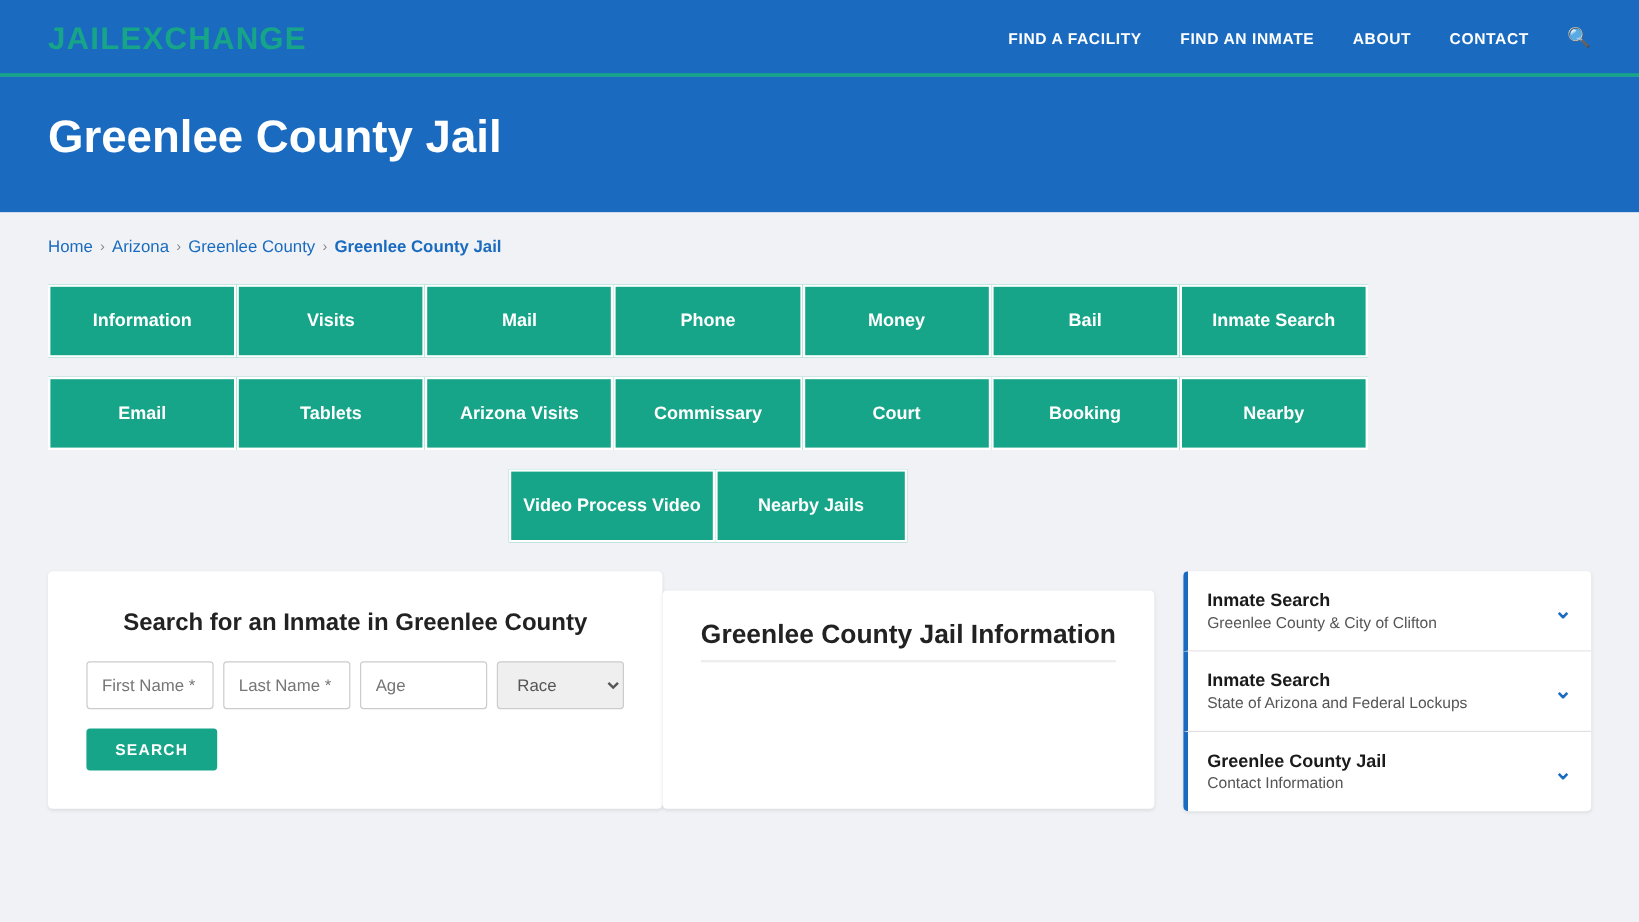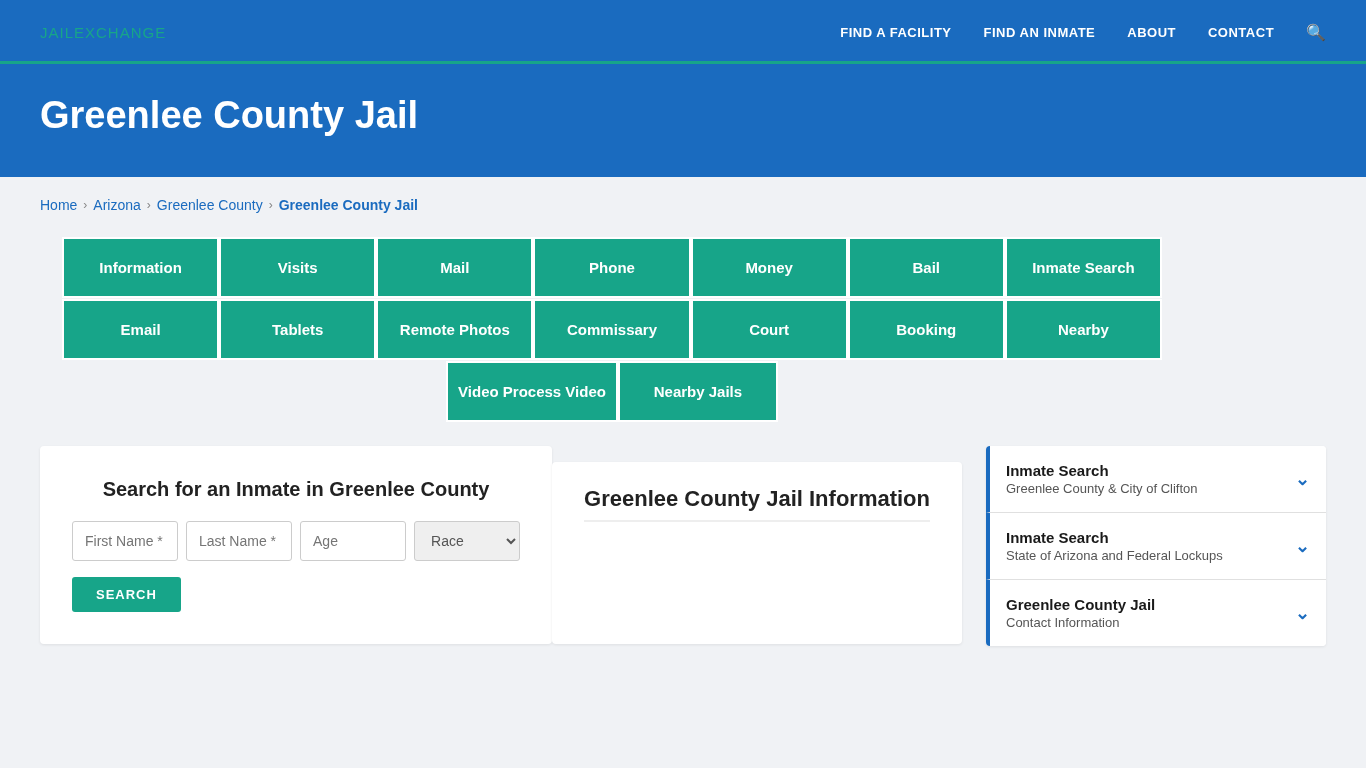--- a/index.html
+++ b/index.html
@@ -17,22 +17,22 @@
     }
     nav::after {
       content: '';
       display: block;
       position: absolute;
       bottom: 0; left: 0; right: 0;
       height: 3px;
       background: #17a589;
     }
     .logo {
-      font-size: 15px;
-      font-weight: 400;
+      font-size: 26px;
+      font-weight: 700;
       color: white;
       letter-spacing: 1px;
     }
     .logo span { color: #17a589; }
     .nav-links {
       display: flex;
       align-items: center;
       gap: 32px;
     }
     .nav-link {
@@ -80,24 +80,23 @@
       color: #1a6bbf;
       text-decoration: none;
     }
     .breadcrumb .sep { color: #888; font-size: 12px; }
     .breadcrumb .current { color: #1a6bbf; font-weight: 600; }
 
     
     .btn-grid {
       display: flex;
       flex-wrap: wrap;
-      gap: 1px;
+      gap: 16px;
       margin-bottom: 24px;
       max-width: 1100px;
-      margin-left: 22px;
     }
     .btn-row {
       display: flex;
       width: 100%;
     }
     .btn-row-center {
       display: flex;
       justify-content: center;
       width: 100%;
     }
@@ -260,21 +259,21 @@
       <button class="grid-btn">Visits</button>
       <button class="grid-btn">Mail</button>
       <button class="grid-btn">Phone</button>
       <button class="grid-btn">Money</button>
       <button class="grid-btn">Bail</button>
       <button class="grid-btn">Inmate Search</button>
     </div>
     <div class="btn-row">
       <button class="grid-btn">Email</button>
       <button class="grid-btn">Tablets</button>
-      <button class="grid-btn">Remote Photos</button>
+      <button class="grid-btn">Arizona Visits</button>
       <button class="grid-btn">Commissary</button>
       <button class="grid-btn">Court</button>
       <button class="grid-btn">Booking</button>
       <button class="grid-btn">Nearby</button>
     </div>
     <div class="btn-row-center">
       <button class="grid-btn" style="flex:none; min-width:160px;">Video Process Video</button>
       <button class="grid-btn" style="flex:none; min-width:160px;">Nearby Jails</button>
     </div>
   </div>

